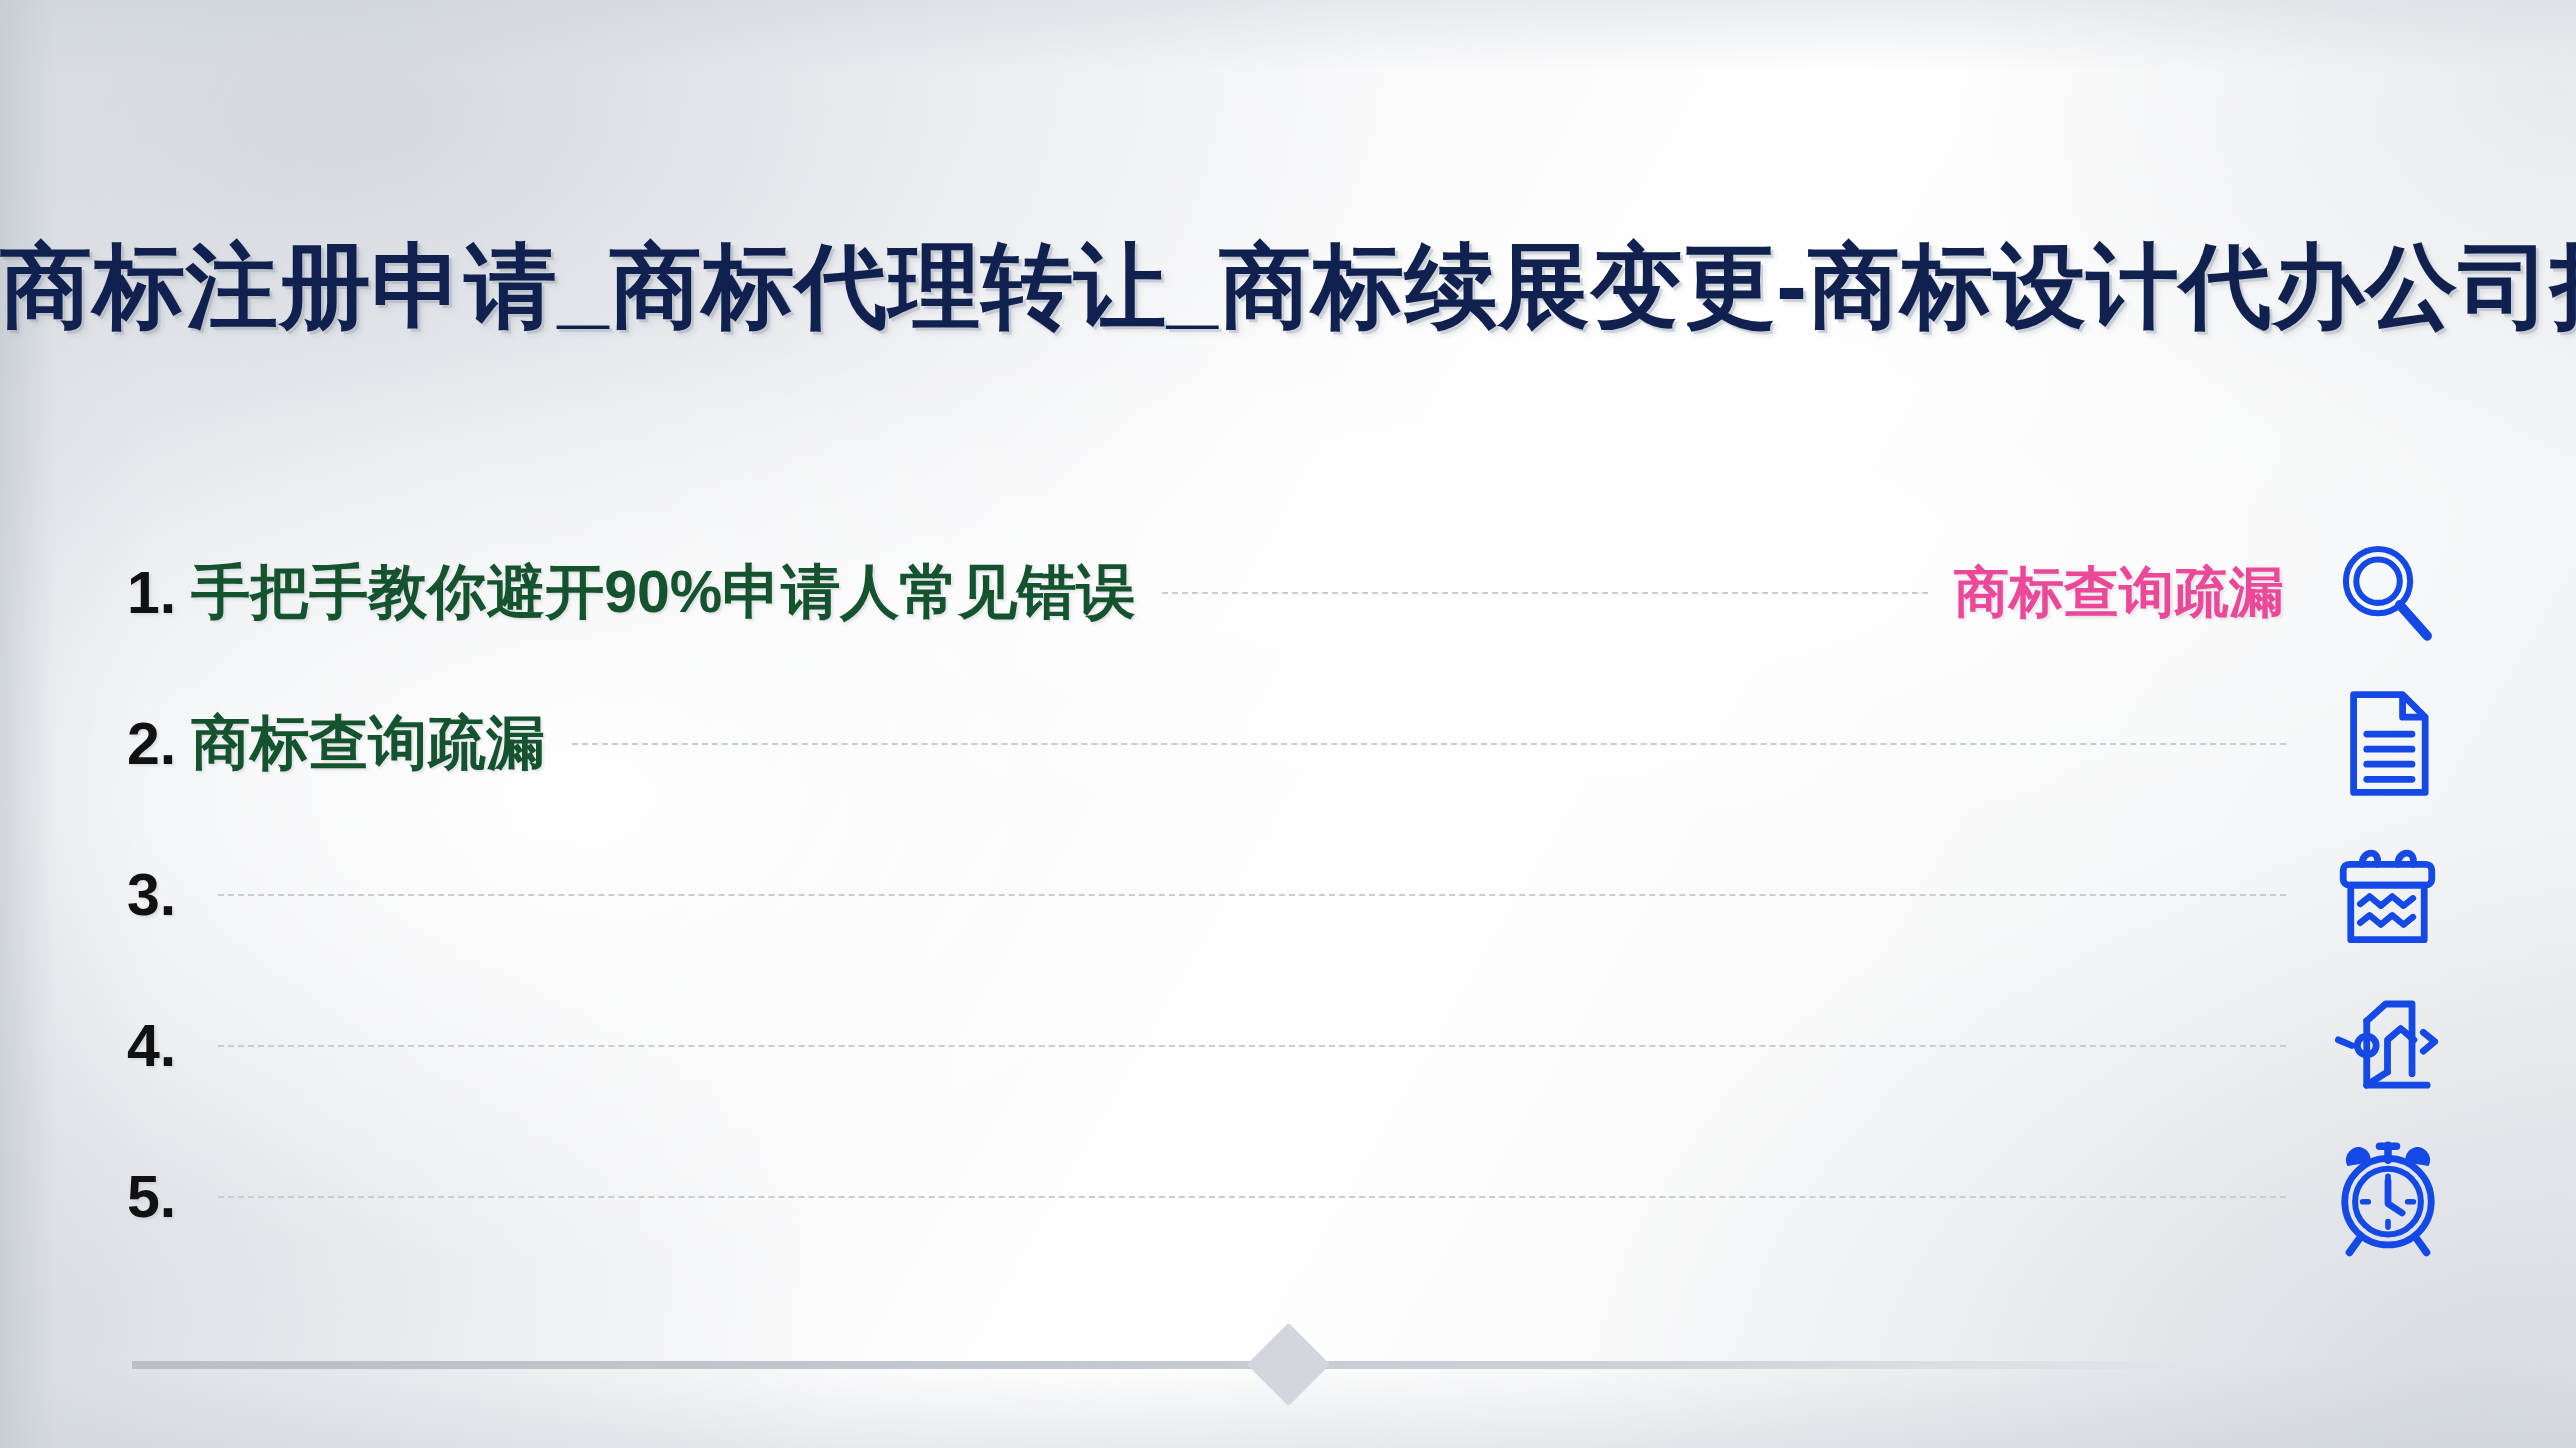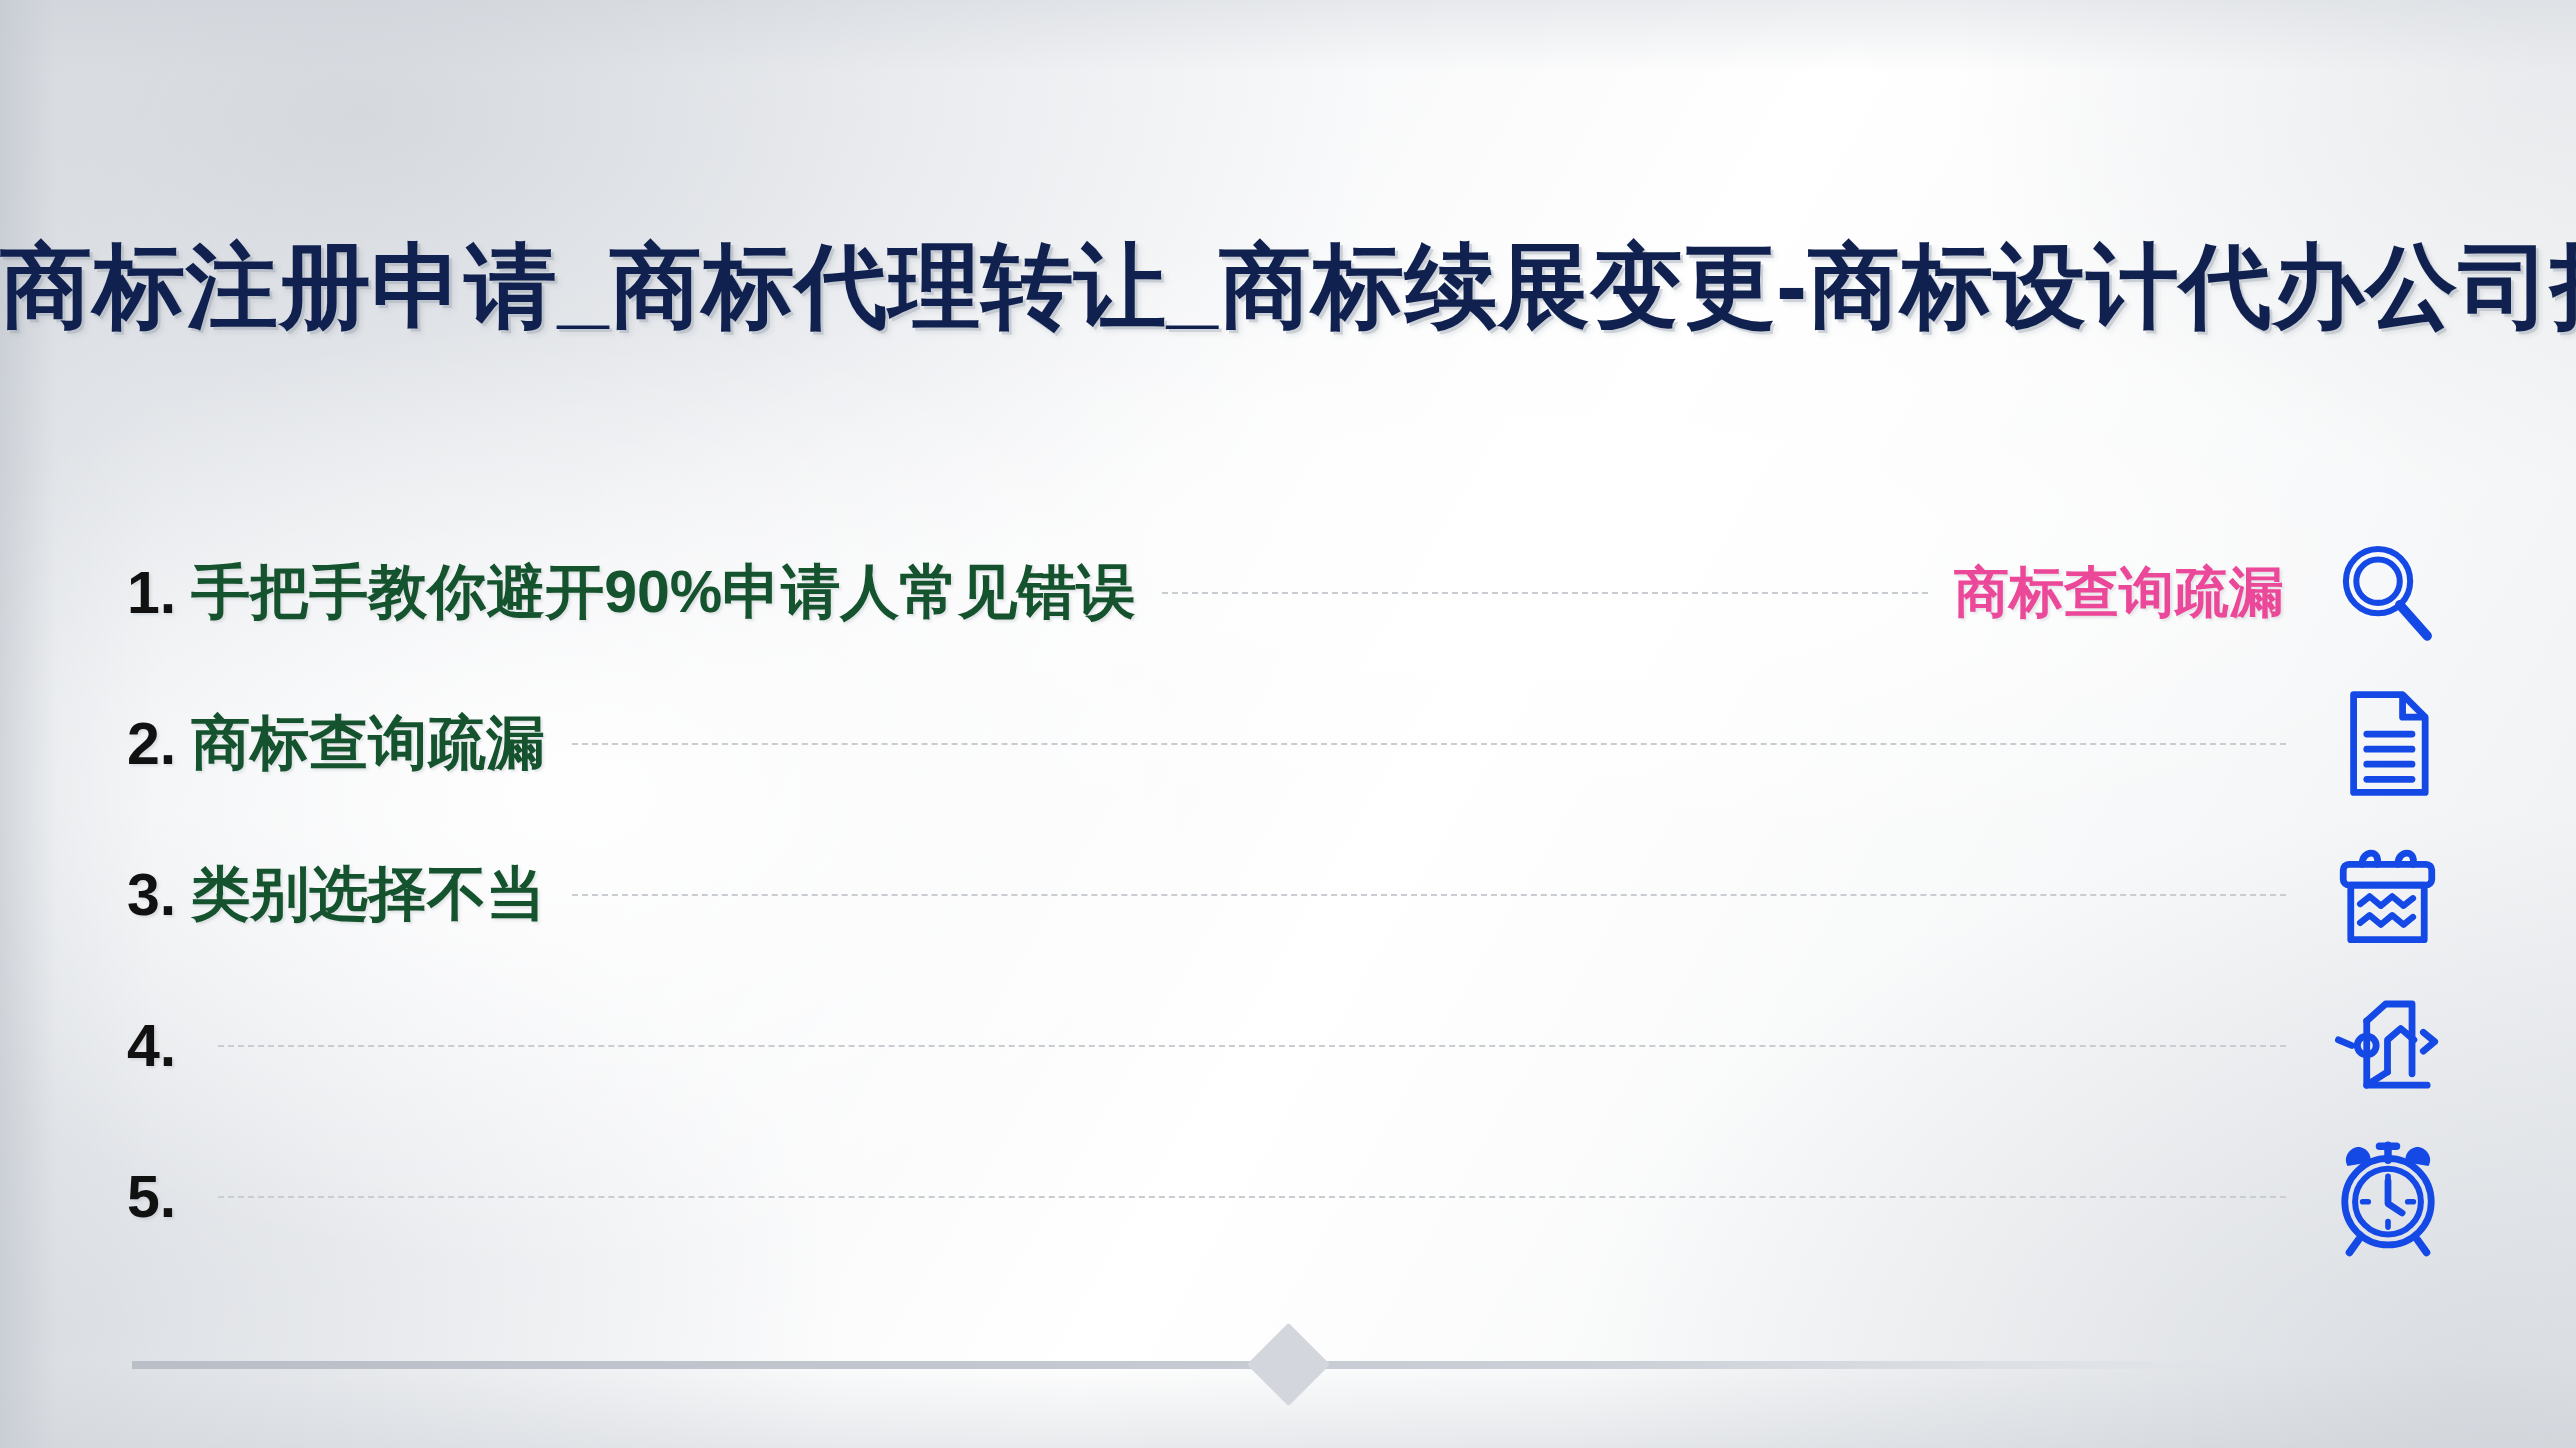--- a/index.html
+++ b/index.html
@@ -185,21 +185,20 @@
           <line x1="19" y1="27" x2="43" y2="27" stroke="#1449e6" stroke-width="3.6" stroke-linecap="round"></line>
           <line x1="19" y1="35" x2="43" y2="35" stroke="#1449e6" stroke-width="3.6" stroke-linecap="round"></line>
           <line x1="19" y1="43" x2="43" y2="43" stroke="#1449e6" stroke-width="3.6" stroke-linecap="round"></line>
           <line x1="19" y1="51" x2="43" y2="51" stroke="#1449e6" stroke-width="3.6" stroke-linecap="round"></line>
         </svg>
       </span>
     </div>
 
     <div class="row">
       <span class="row-num">3.</span>
-      <span class="row-label">类别选择不当</span>
       <span class="row-dots"></span>
       <span class="row-right empty"></span>
       <span class="row-icon">
         <svg width="119" height="113" viewBox="0 0 63 60" fill="none">
           <path d="M18 14 C18 6, 28 6, 26 14" stroke="#1449e6" stroke-width="3.6" stroke-linecap="round"></path>
           <path d="M37 14 C37 6, 47 6, 45 14" stroke="#1449e6" stroke-width="3.6" stroke-linecap="round"></path>
           <rect x="8" y="14" width="47" height="11" rx="3" stroke="#1449e6" stroke-width="3.6"></rect>
           <path d="M12 25 H51 V54 H12 Z" stroke="#1449e6" stroke-width="3.6" stroke-linejoin="round"></path>
           <path d="M17 35 l5 -4 l6 5 l6 -5 l6 5 l5 -4" stroke="#1449e6" stroke-width="3.4" stroke-linecap="round" stroke-linejoin="round"></path>
           <path d="M17 45 l5 -4 l6 5 l6 -5 l6 5 l5 -4" stroke="#1449e6" stroke-width="3.4" stroke-linecap="round" stroke-linejoin="round"></path>

